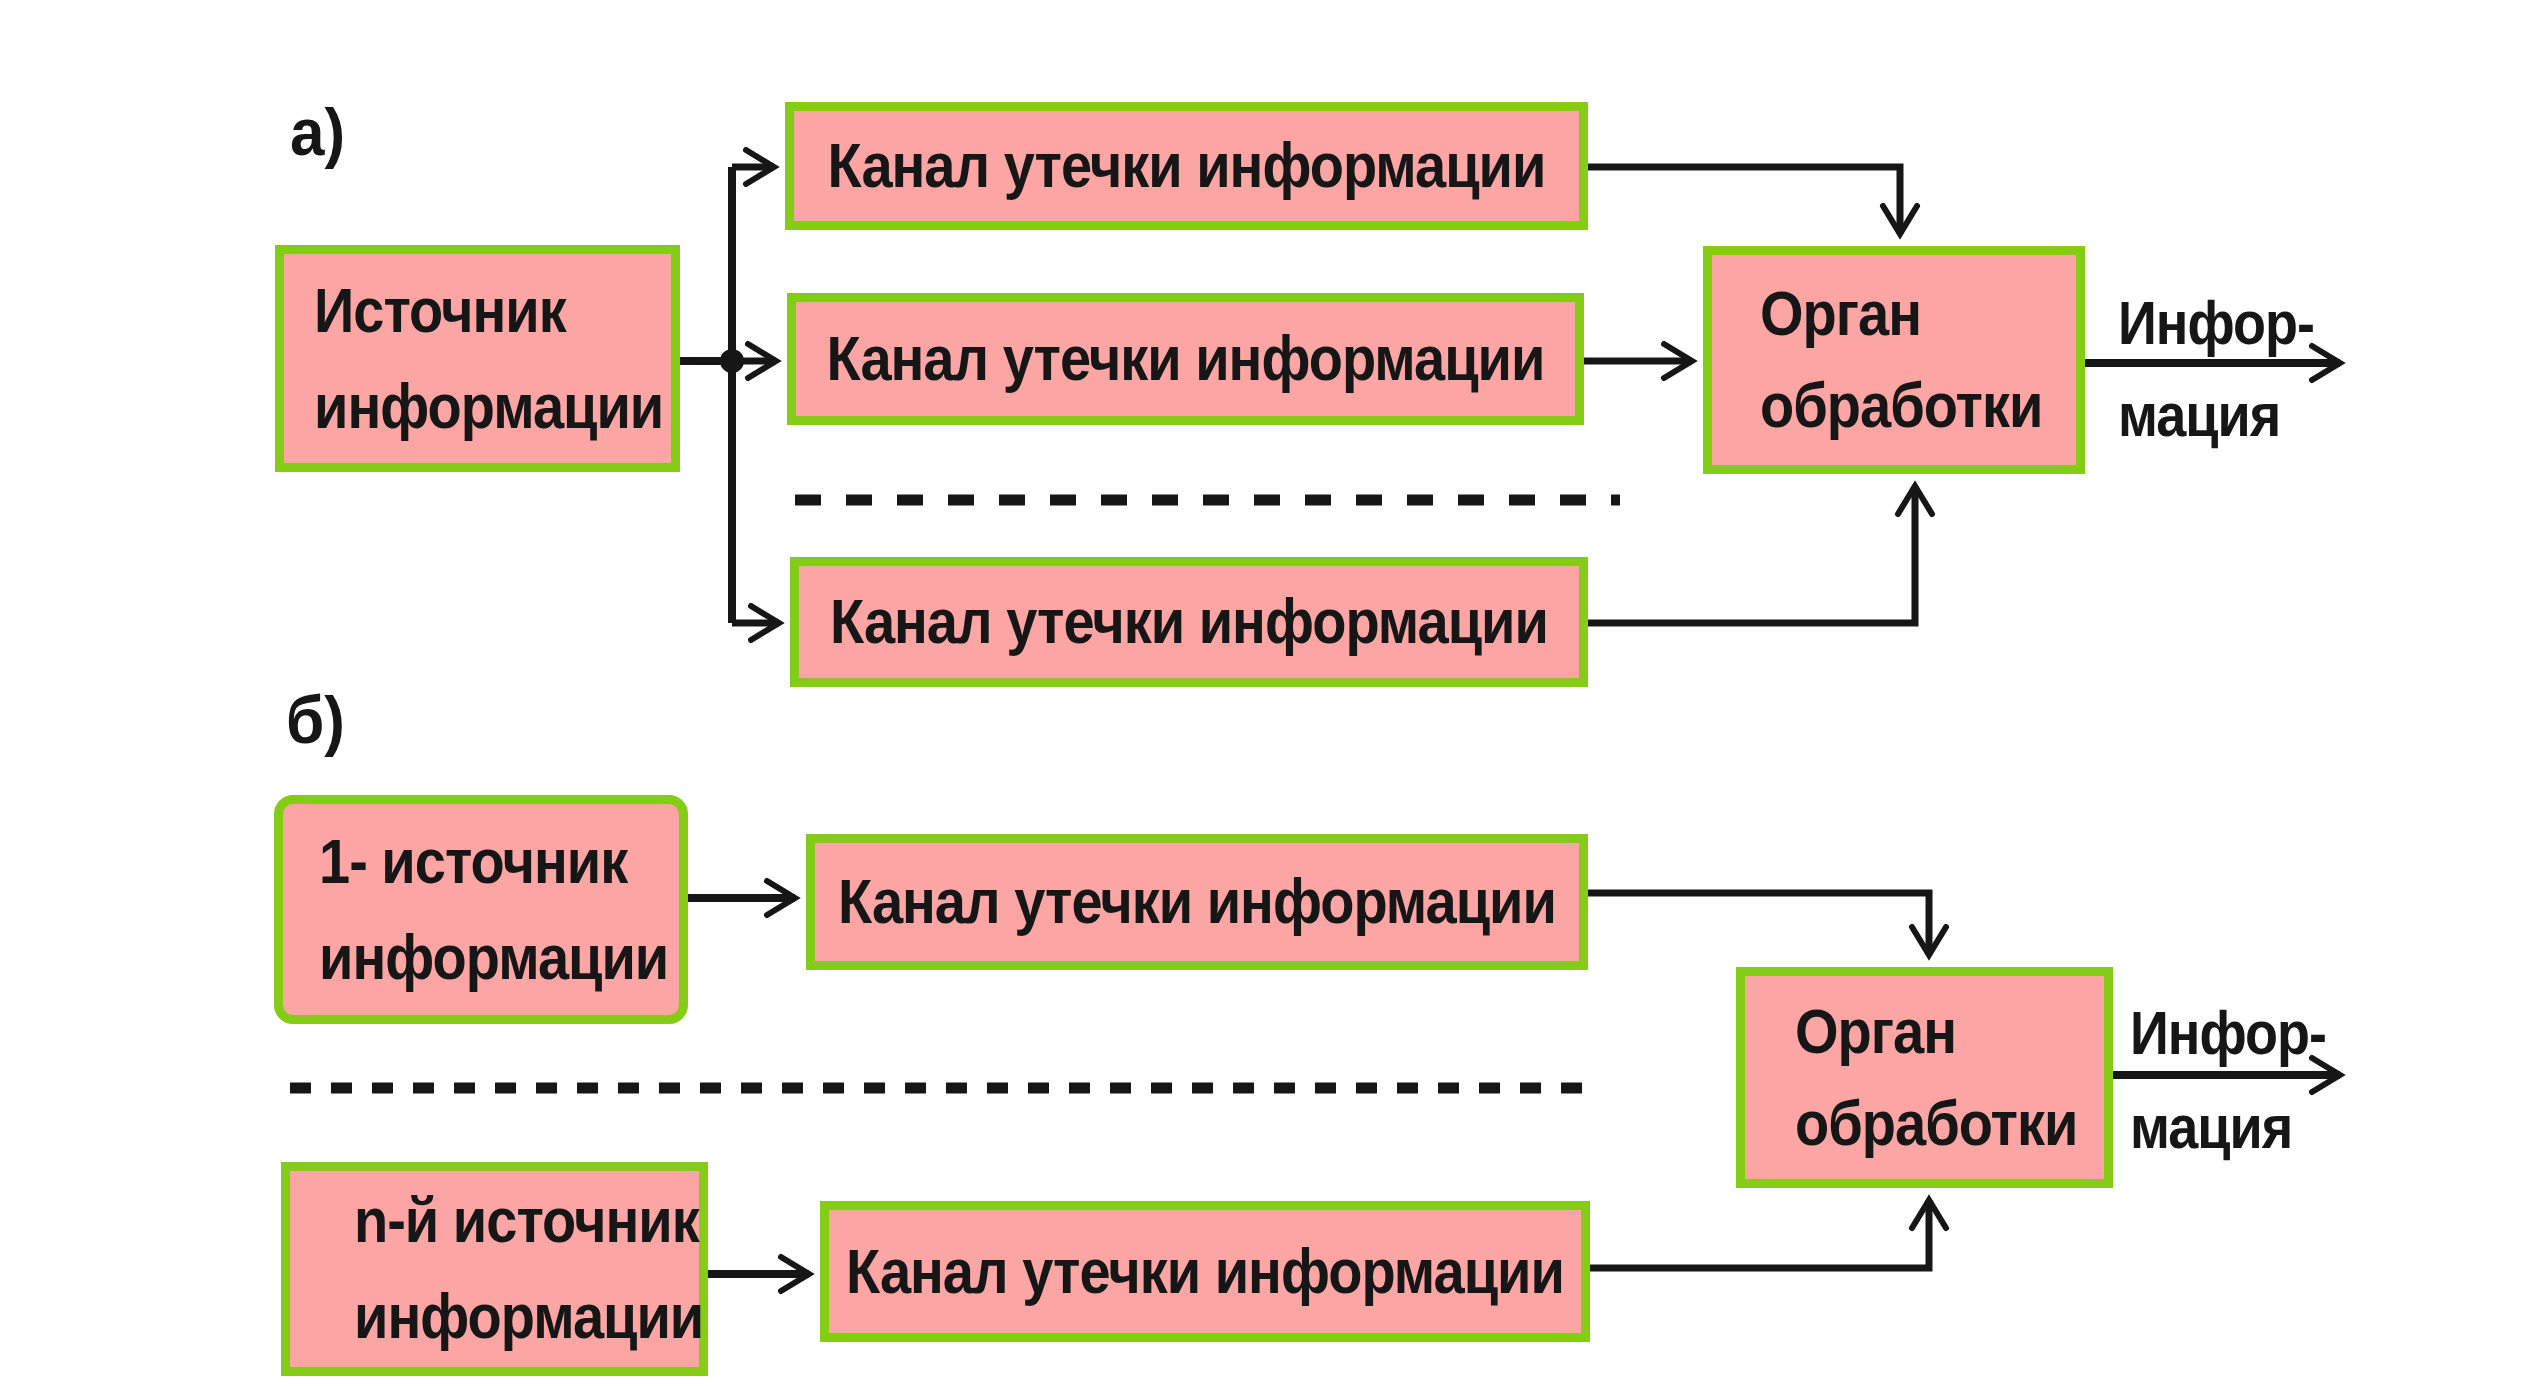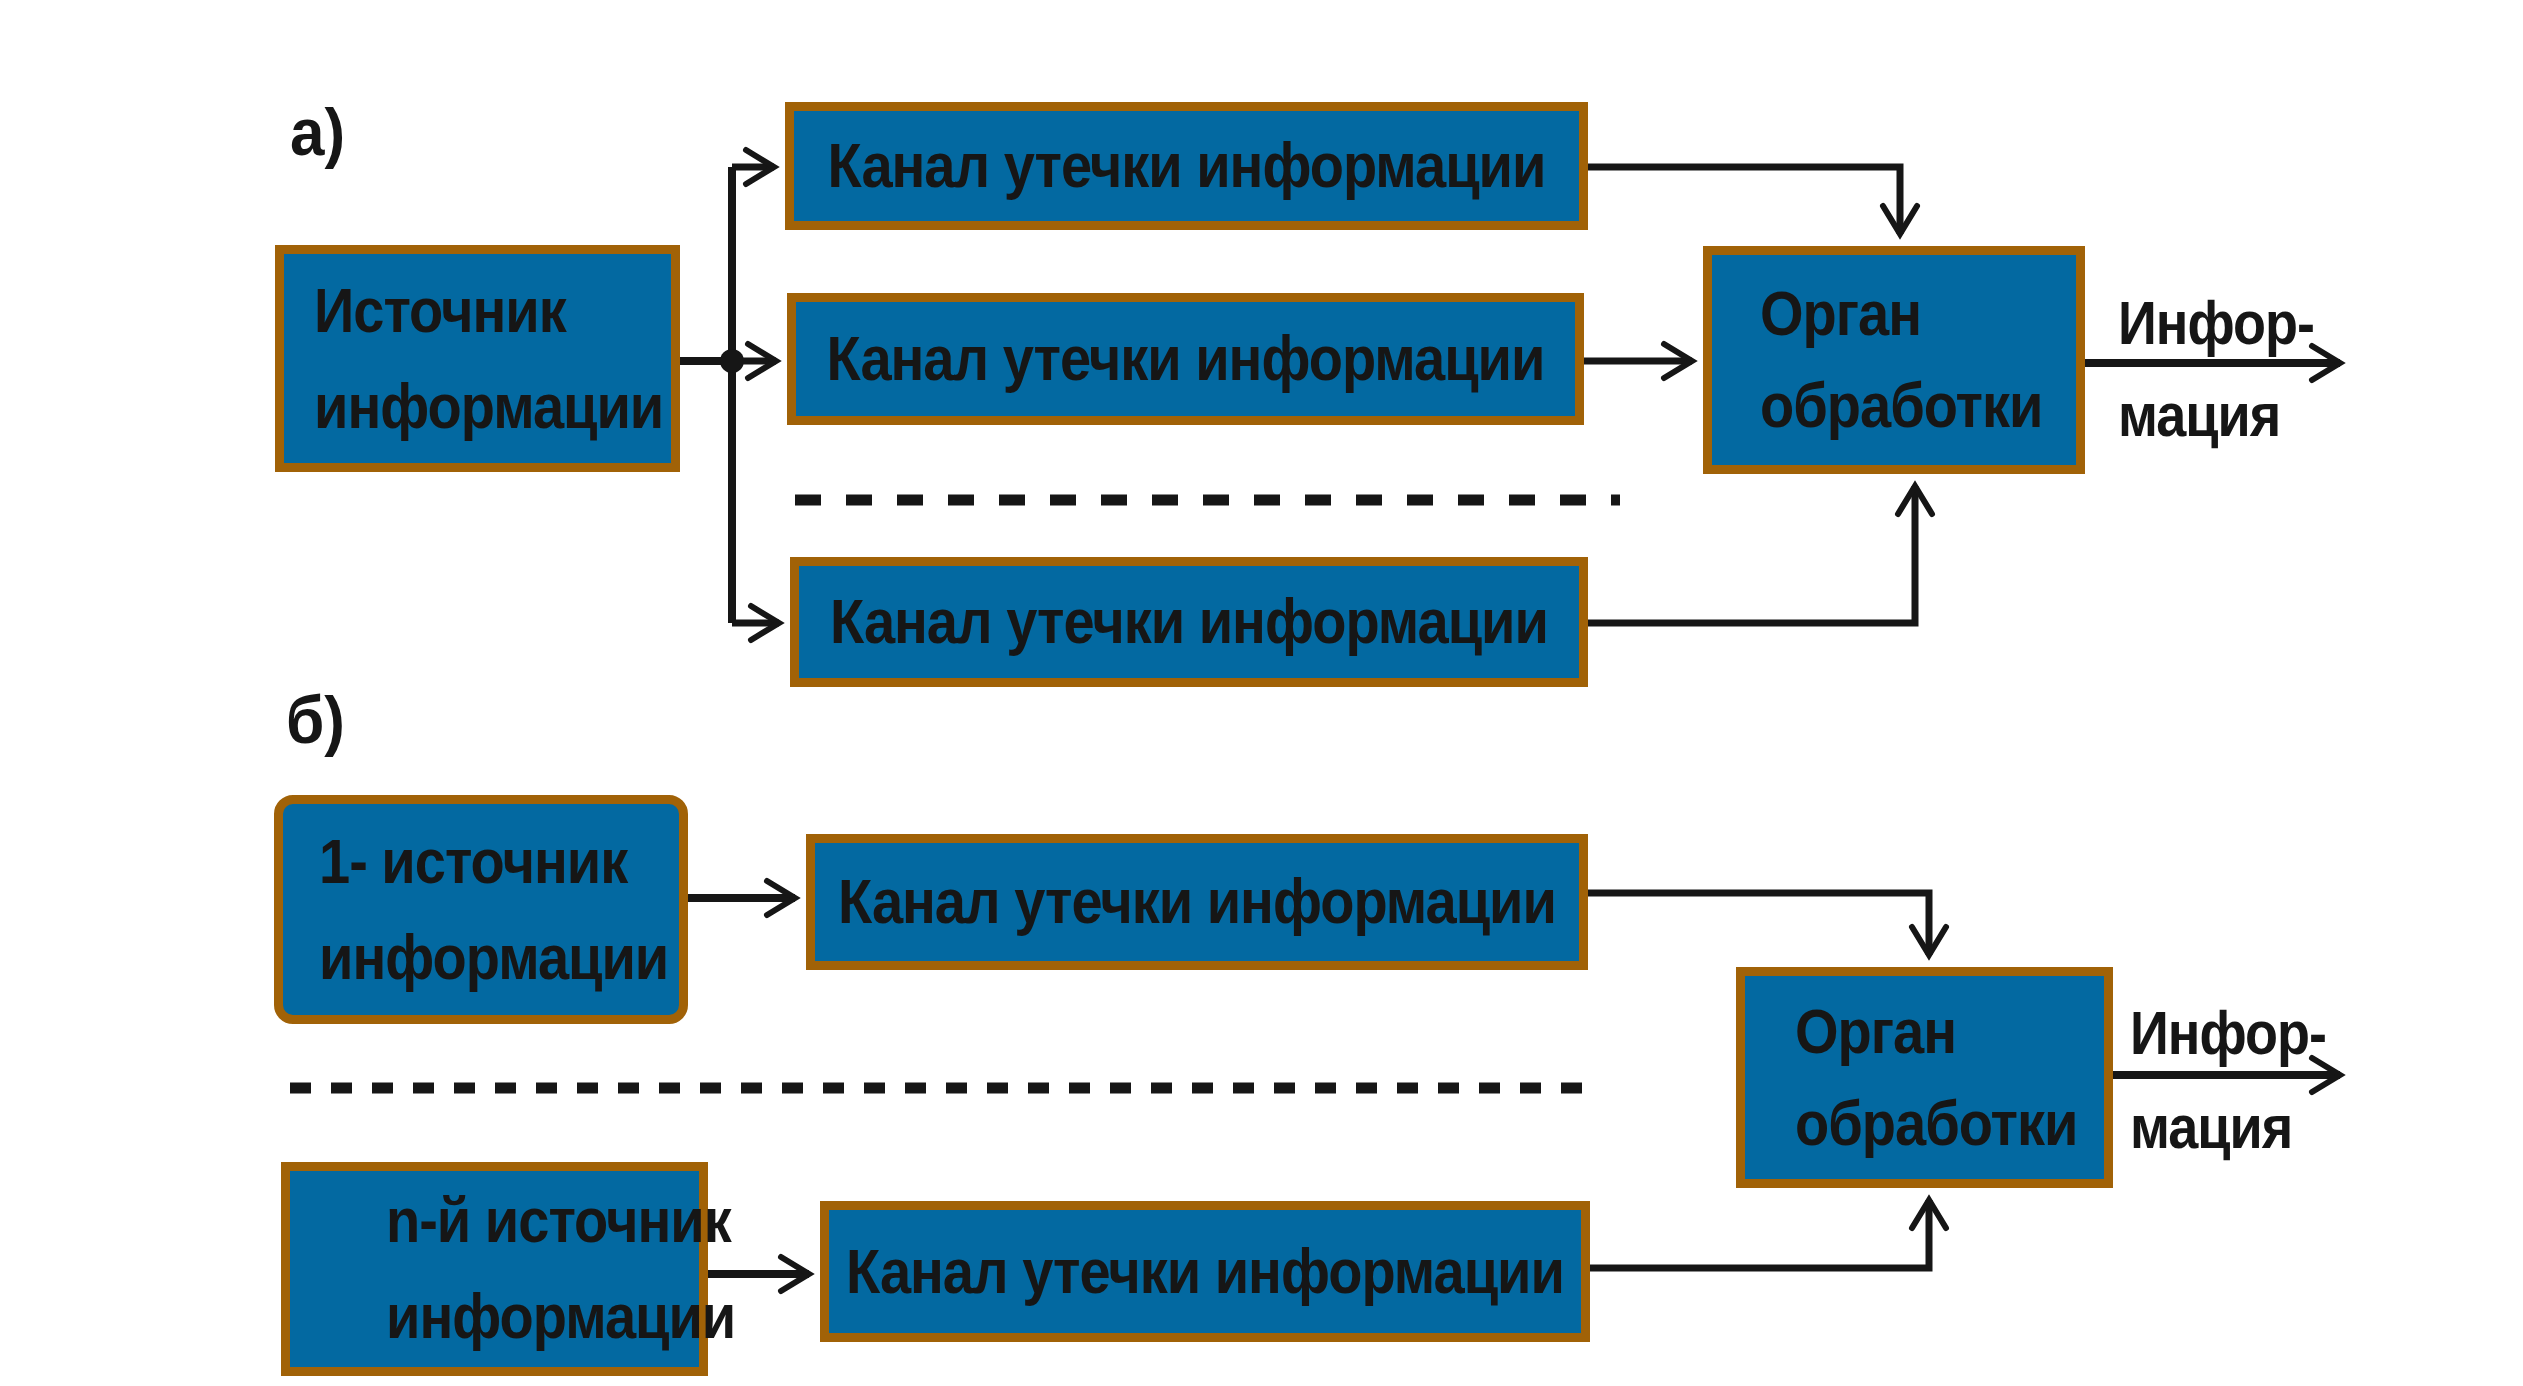--- a/index.html
+++ b/index.html
@@ -18,22 +18,22 @@
   }
   .wires {
     position: absolute;
     left: 0; top: 0;
     width: 2523px;
     height: 1386px;
   }
   .box {
     position: absolute;
     box-sizing: border-box;
-    border: 9px solid #a16207;
-    background: #0369a1;
+    border: 9px solid #84cc16;
+    background: #fca5a5;
     display: flex;
     flex-direction: column;
     justify-content: center;
   }
   .box .bline {
     font-size: 56px;
     font-weight: 700;
     line-height: 96px;
     white-space: nowrap;
     transform: scaleY(1.12);
@@ -46,21 +46,21 @@
   .a-src  { left: 275px;  top: 245px;  width: 405px; height: 227px; padding-left: 30px; }
   .a-ch1  { left: 785px;  top: 102px;  width: 803px; height: 128px; }
   .a-ch2  { left: 787px;  top: 293px;  width: 797px; height: 132px; }
   .a-ch3  { left: 790px;  top: 557px;  width: 798px; height: 130px; }
   .a-proc { left: 1703px; top: 246px;  width: 382px; height: 228px; padding-left: 48px; }
   .a-proc .bline, .b-proc .bline { line-height: 92px; }
 
   
   .b-src1 { left: 274px;  top: 795px;  width: 414px; height: 229px; padding-left: 36px; border-radius: 19px; }
   .b-ch1  { left: 806px;  top: 834px;  width: 782px; height: 136px; }
-  .b-src2 { left: 281px;  top: 1162px; width: 427px; height: 214px; padding-left: 96px; }
+  .b-src2 { left: 281px;  top: 1162px; width: 427px; height: 214px; padding-left: 64px; }
   .b-ch2  { left: 820px;  top: 1201px; width: 770px; height: 141px; }
   .b-proc { left: 1736px; top: 967px;  width: 377px; height: 221px; padding-left: 50px; }
 
   .part-label {
     position: absolute;
     font-size: 62px;
     font-weight: 700;
     transform: scaleY(1.08);
   }
   .a-label { left: 290px; top: 96px; }

